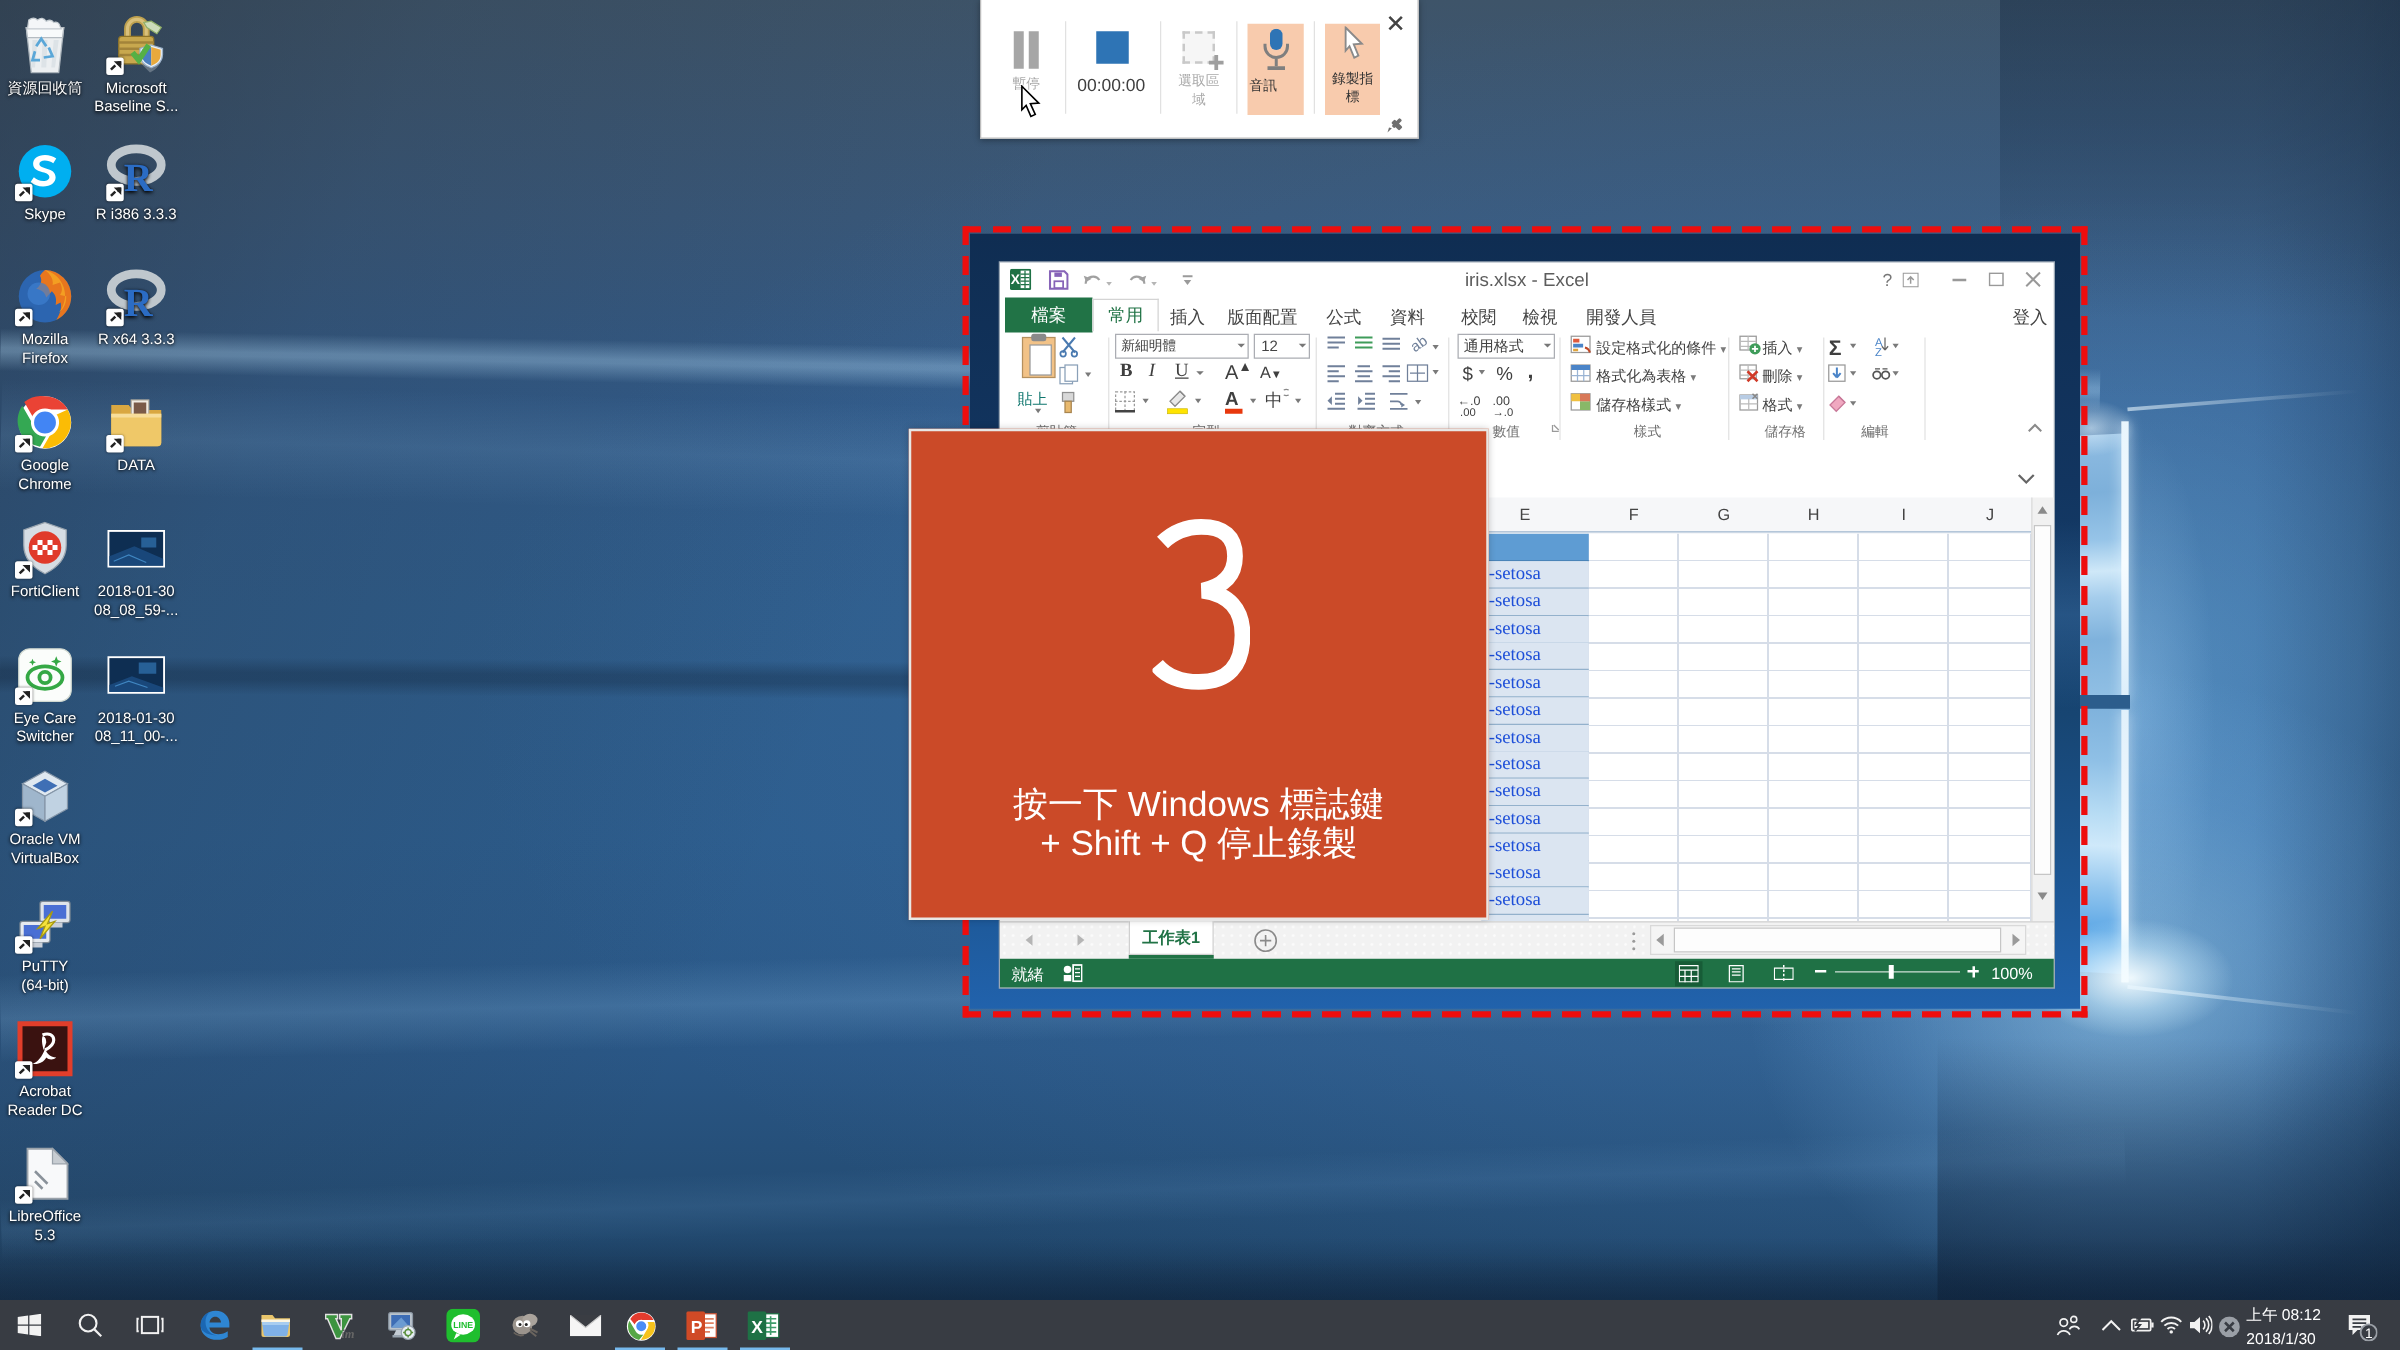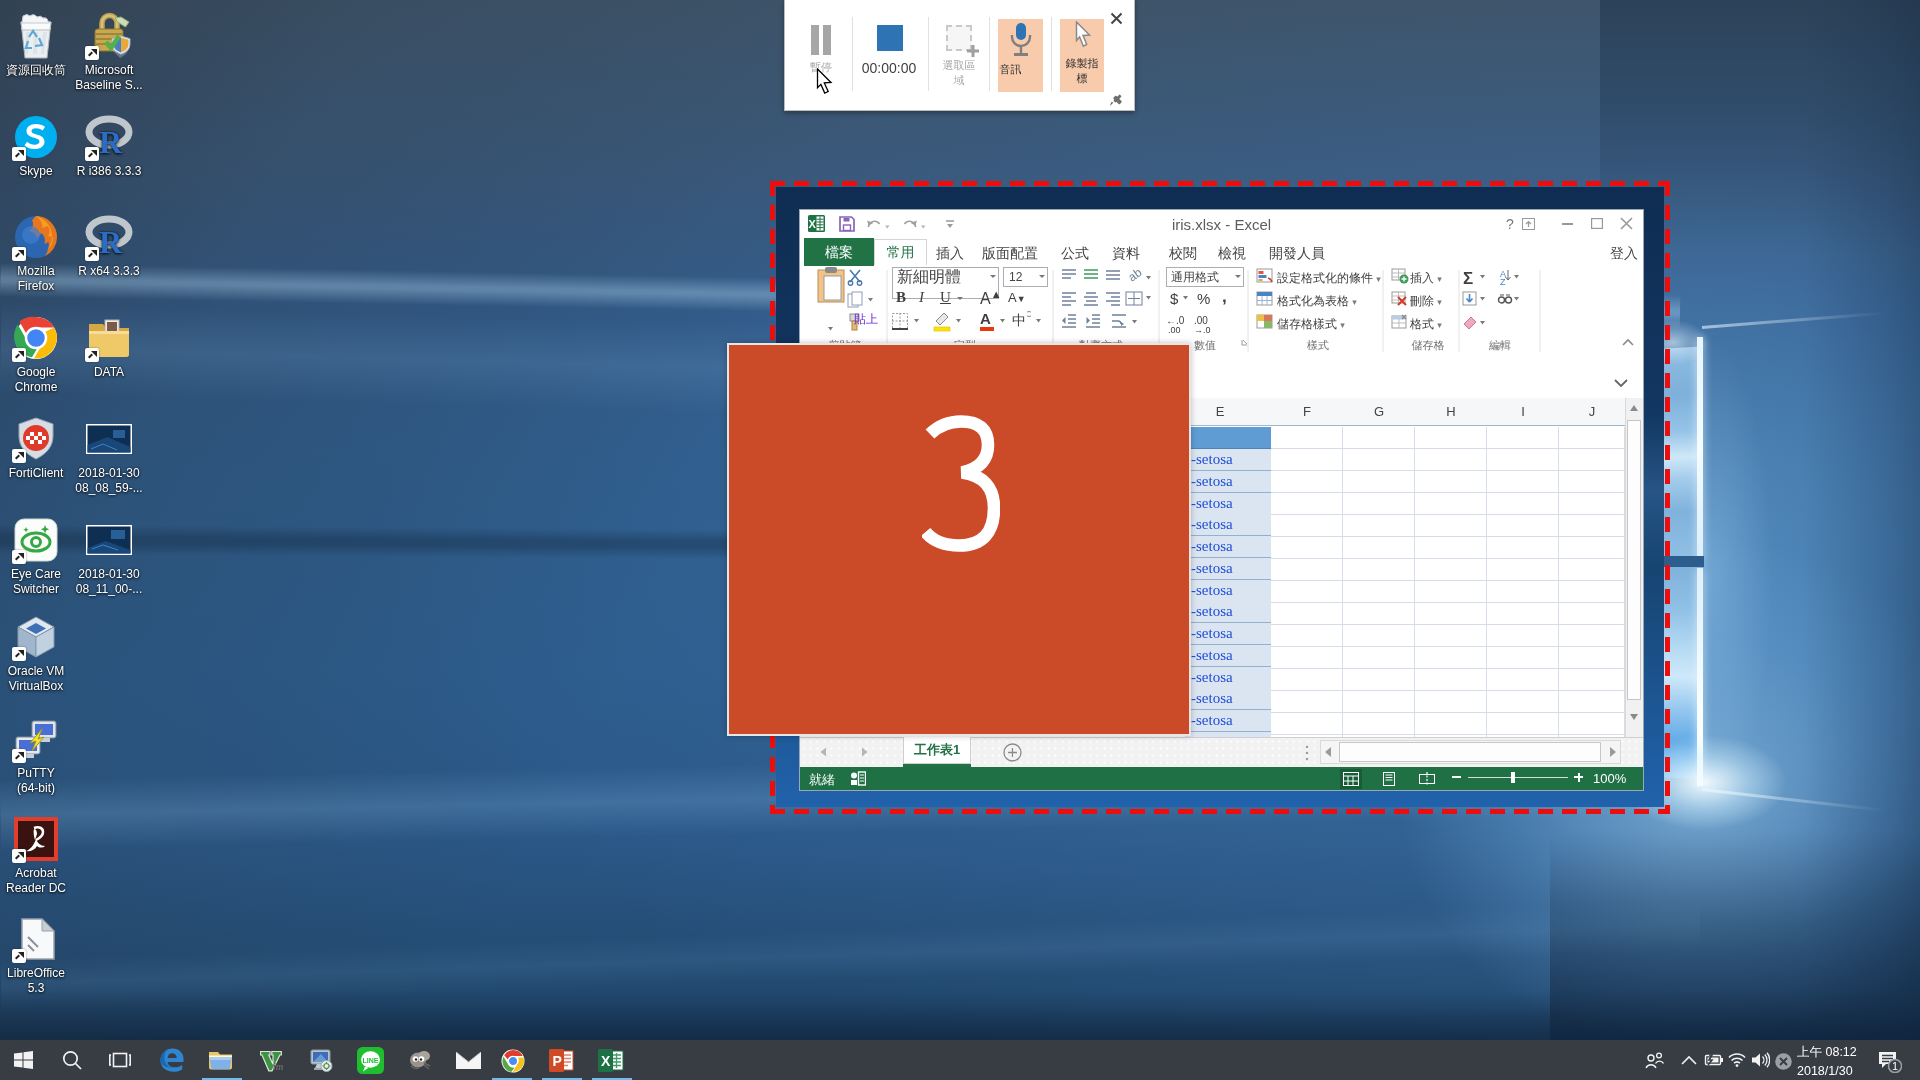--- a/index.html
+++ b/index.html
@@ -475,36 +475,36 @@
           <path d="M17 7 l5 0 -2.5 3.5 z" fill="#7a7a7a"></path>
         </g>
 </g>
 
 <g stroke="#9a9a9a" fill="none">
         <path d="M444 76 h-5 v-5 M440 71 l4 4" transform="translate(3,3)"></path>
       </g>
 <path d="M826 79 l5 -5 5 5" stroke="#8a8a8a" fill="none" stroke-width="1.6" transform="translate(-3,0)"></path>
 </svg>
 
-<div class="abs" style="left:92px;top:57px;width:107px;height:32px;border:1px solid #abadb3;background:#fff;font-size:16px;line-height:18px;padding-left:4px">新細明體<span style="position:absolute;right:2px;top:7px;border:3.5px solid transparent;border-top-color:#777"></span></div>
+<div class="abs" style="left:92px;top:57px;width:107px;height:20px;border:1px solid #abadb3;background:#fff;font-size:11px;line-height:18px;padding-left:4px">新細明體<span style="position:absolute;right:2px;top:7px;border:3.5px solid transparent;border-top-color:#777"></span></div>
 <div class="abs" style="left:203px;top:57px;width:45px;height:20px;border:1px solid #abadb3;background:#fff;font-size:12px;line-height:18px;padding-left:5px">12<span style="position:absolute;right:2px;top:7px;border:3.5px solid transparent;border-top-color:#777"></span></div>
 <div class="abs" style="left:96px;top:79px;width:16px;font-size:15px;font-weight:bold;color:#3f3f3f;font-family:'Liberation Serif',serif">B</div>
 <div class="abs" style="left:119px;top:79px;width:12px;font-size:15px;font-style:italic;color:#3f3f3f;font-family:'Liberation Serif',serif">I</div>
 <div class="abs" style="left:140px;top:79px;width:14px;font-size:15px;text-decoration:underline;color:#3f3f3f;font-family:'Liberation Serif',serif">U</div>
 <div class="abs" style="left:157px;top:87px;border:3.5px solid transparent;border-top-color:#777"></div>
 <div class="abs" style="left:180px;top:78px;font-size:16px;color:#3f3f3f">A<span style="font-size:11px;vertical-align:6px">▲</span></div>
 <div class="abs" style="left:208px;top:80px;font-size:13px;color:#3f3f3f">A<span style="font-size:9px">▼</span></div>
 <div class="abs" style="left:366px;top:57px;width:78px;height:20px;border:1px solid #abadb3;background:#fff;font-size:12px;line-height:18px;padding-left:4px">通用格式<span style="position:absolute;right:2px;top:7px;border:3.5px solid transparent;border-top-color:#777"></span></div>
 <div class="abs" style="left:477px;top:60px;font-size:12px;color:#3f3f3f">設定格式化的條件 <span style="color:#7a7a7a;font-size:9px">▾</span></div>
 <div class="abs" style="left:477px;top:83px;font-size:12px;color:#3f3f3f">格式化為表格 <span style="color:#7a7a7a;font-size:9px">▾</span></div>
 <div class="abs" style="left:477px;top:106px;font-size:12px;color:#3f3f3f">儲存格樣式 <span style="color:#7a7a7a;font-size:9px">▾</span></div>
 <div class="abs" style="left:610px;top:60px;font-size:12px;color:#3f3f3f">插入 <span style="color:#7a7a7a;font-size:9px">▾</span></div>
 <div class="abs" style="left:610px;top:83px;font-size:12px;color:#3f3f3f">刪除 <span style="color:#7a7a7a;font-size:9px">▾</span></div>
 <div class="abs" style="left:610px;top:106px;font-size:12px;color:#3f3f3f">格式 <span style="color:#7a7a7a;font-size:9px">▾</span></div>
-<div class="abs" style="left:14px;top:101px;width:64px;text-align:right;font-size:12px;color:#6d28d9">貼上</div>
+<div class="abs" style="left:14px;top:101px;width:64px;text-align:left;font-size:12px;color:#0f766e">貼上</div>
 <div class="abs" style="left:12px;top:128px;width:66px;text-align:center;font-size:11px;color:#707070">剪貼簿</div>
 <div class="abs" style="left:130px;top:128px;width:70px;text-align:center;font-size:11px;color:#707070">字型</div>
 <div class="abs" style="left:266px;top:128px;width:70px;text-align:center;font-size:11px;color:#707070">對齊方式</div>
 <div class="abs" style="left:370px;top:128px;width:70px;text-align:center;font-size:11px;color:#707070">數值</div>
 <div class="abs" style="left:483px;top:128px;width:70px;text-align:center;font-size:11px;color:#707070">樣式</div>
 <div class="abs" style="left:593px;top:128px;width:70px;text-align:center;font-size:11px;color:#707070">儲存格</div>
 <div class="abs" style="left:665px;top:128px;width:70px;text-align:center;font-size:11px;color:#707070">編輯</div>
 
 <svg class="abs" style="left:812px;top:166px" width="18" height="16" viewBox="0 0 18 16">
       <path d="M3 4 l6 6 6 -6" fill="none" stroke="#666" stroke-width="1.8"></path>
@@ -600,20 +600,21 @@
 <div class="abs" style="left:668px;top:567px;width:100px;height:1px;background:#cfe0d6"></div>
 <div class="abs" style="left:711px;top:562px;width:4px;height:11px;background:#fff"></div>
 <div class="abs" style="left:774px;top:566px;width:9px;height:2px;background:#fff"></div>
 <div class="abs" style="left:774px;top:562.5px;width:2px;height:9px;background:#fff;margin-left:3.5px"></div>
 <div class="abs" style="left:793px;top:561px;color:#fff;font-size:13px">100%</div>
 </div>
 <div id="cd">
 <svg class="abs" style="left:193px;top:70px" width="78" height="140" viewBox="0 0 78 140">
 <path d="M8 19 Q21 6.5 39 6.5 Q66 6.5 66 30 Q66 52 40 57.5 Q72 62 72 93 Q72 130.5 37 130.5 Q15 130.5 3.5 117" fill="none" stroke="#fff" stroke-width="12.6"></path>
 </svg>
+<div class="msg">按一下 Windows 標誌鍵<br>+ Shift + Q 停止錄製</div>
 </div>
 <div id="dock">
 <div class="abs" style="left:26px;top:26px;width:8px;height:30px;background:#a6a6a6"></div>
 <div class="abs" style="left:38px;top:26px;width:8px;height:30px;background:#a6a6a6"></div>
 <div class="lbl" style="left:8px;top:61px;width:56px">暫停</div>
 <div class="sep" style="left:67px"></div>
 <div class="abs" style="left:92px;top:26px;width:26px;height:26px;background:#2e74b5"></div>
 <div class="lbl en" style="left:70px;top:62px;width:68px;font-size:14px;color:#3f3f3f">00:00:00</div>
 <div class="sep" style="left:143px"></div>
 <div class="abs" style="left:161px;top:26px;width:26px;height:26px;border:2px dashed #c9c9c9;background:#f6f6f6"></div>

